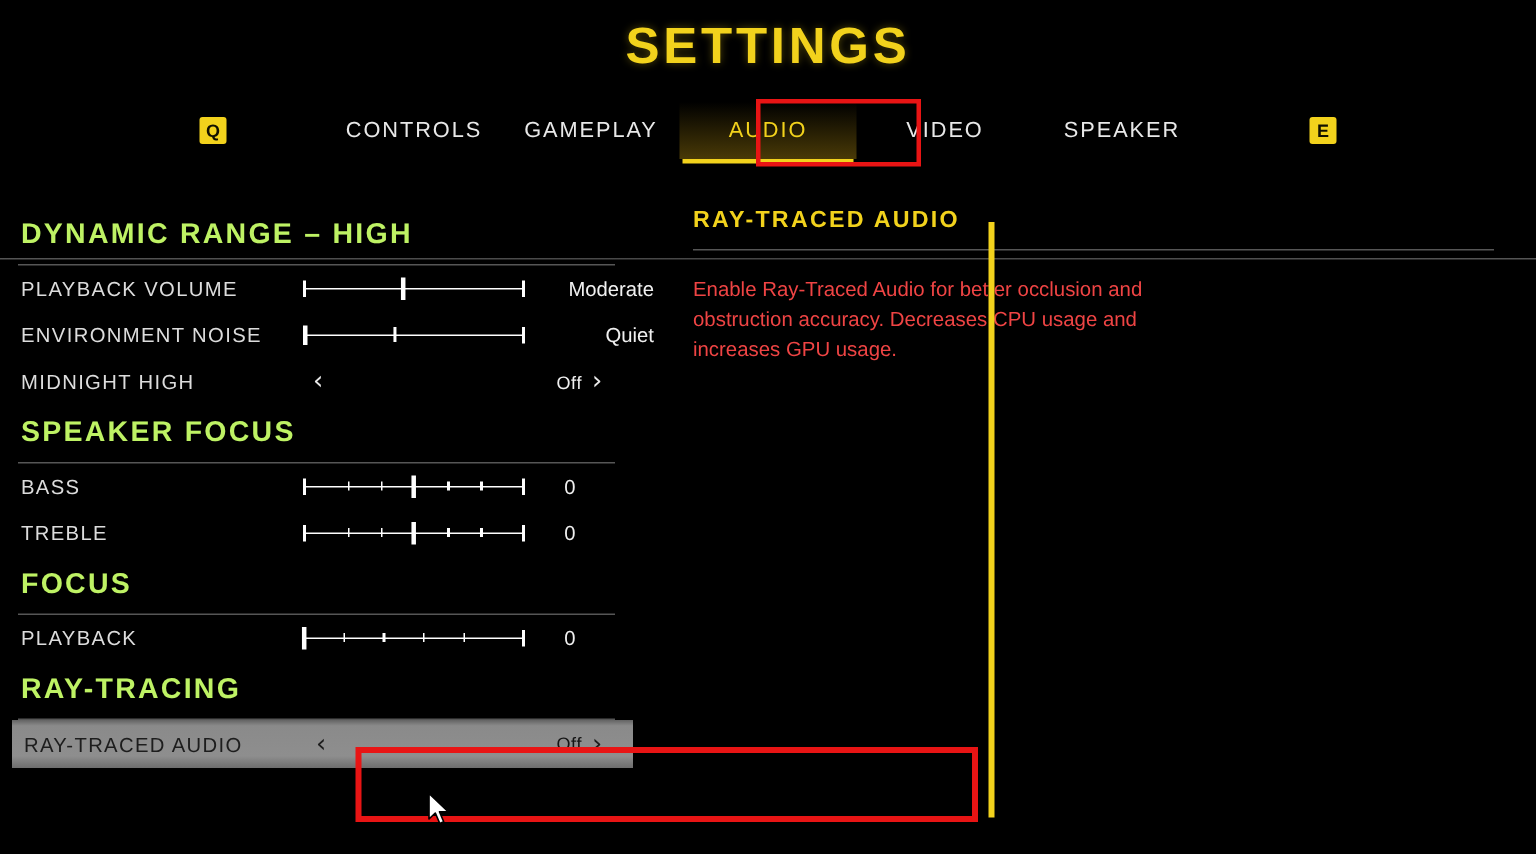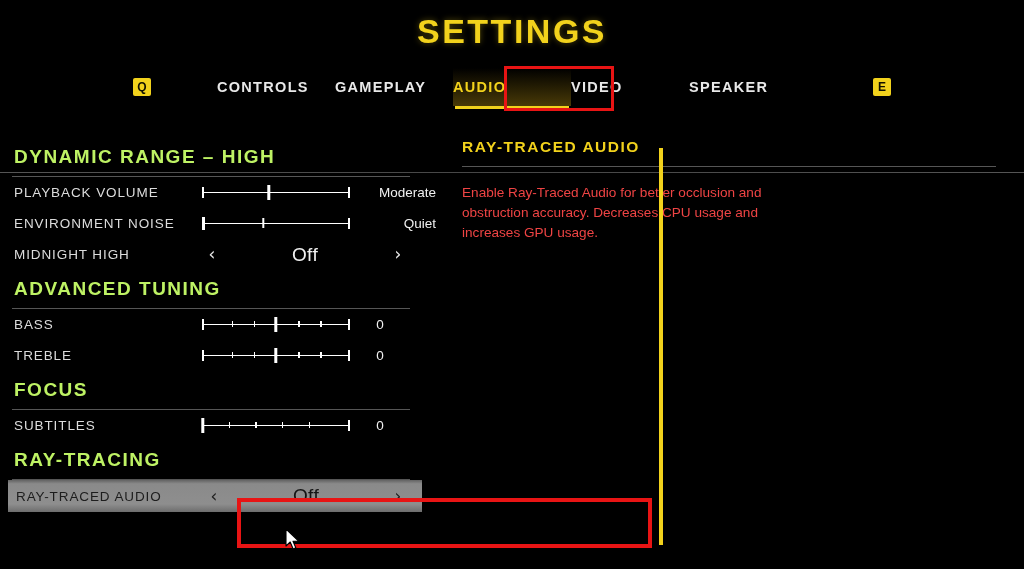--- a/index.html
+++ b/index.html
@@ -55,23 +55,23 @@
     border-radius: 2px;
     flex: none;
   }
   .keycap-slot {
     width: 150px;
     display: flex;
     justify-content: center;
   }
   .tab {
     width: 118px;
-    text-align: left;
+    text-align: center;
     font-size: 14.5px;
-    font-weight: bold;
+    font-weight: normal;
     letter-spacing: 1.3px;
     color: #e8e8e8;
     position: relative;
     padding: 11px 0 11px 0;
     flex: none;
   }
   .tab.active {
     color: #f2d21c;
     background: linear-gradient(to bottom, rgba(60,48,6,0.0) 0%, rgba(86,68,8,0.85) 100%);
   }
@@ -258,22 +258,22 @@
   .chev {
     font-size: 17px;
     color: #e9e9e9;
     width: 20px;
     text-align: center;
     line-height: 1;
     font-family: "DejaVu Sans", sans-serif;
   }
   .stepper .sval {
     flex: 1;
-    text-align: center;
-    font-size: 19px;
+    text-align: right;
+    font-size: 12px;
     color: #f0f0f0;
     letter-spacing: 0.4px;
   }
 
   
   .opt-row.highlight {
     background: linear-gradient(to bottom, #636363 0%, #8a8a8a 12%, #8e8e8e 75%, #6d6d6d 100%);
     height: 32px;
     margin: 0 6px 0 8px;
     padding: 0 12px 0 8px;
@@ -401,21 +401,21 @@
       <div class="opt-label">MIDNIGHT HIGH</div>
       <div class="opt-control">
         <div class="stepper">
           <div class="chev">‹</div>
           <div class="sval">Off</div>
           <div class="chev">›</div>
         </div>
       </div>
     </div>
 
-    <div class="section-head">ADVANCED TUNING</div>
+    <div class="section-head">SPEAKER FOCUS</div>
     <div class="section-rule"></div>
 
     <div class="opt-row">
       <div class="opt-label">BASS</div>
       <div class="opt-control">
         <div class="slider">
           <div class="track"></div>
           <div class="cap left"></div>
           <div class="cap right"></div>
           <div class="tick" style="left:20%;"></div>
@@ -442,21 +442,21 @@
           <div class="thumb" style="left:50%;"></div>
         </div>
       </div>
       <div class="opt-value num">0</div>
     </div>
 
     <div class="section-head">FOCUS</div>
     <div class="section-rule"></div>
 
     <div class="opt-row">
-      <div class="opt-label">SUBTITLES</div>
+      <div class="opt-label">PLAYBACK</div>
       <div class="opt-control">
         <div class="slider">
           <div class="track"></div>
           <div class="cap right"></div>
           <div class="tick" style="left:18%;"></div>
           <div class="tick" style="left:36%;"></div>
           <div class="tick" style="left:54%;"></div>
           <div class="tick" style="left:72%;"></div>
           <div class="thumb" style="left:1px;"></div>
         </div>

